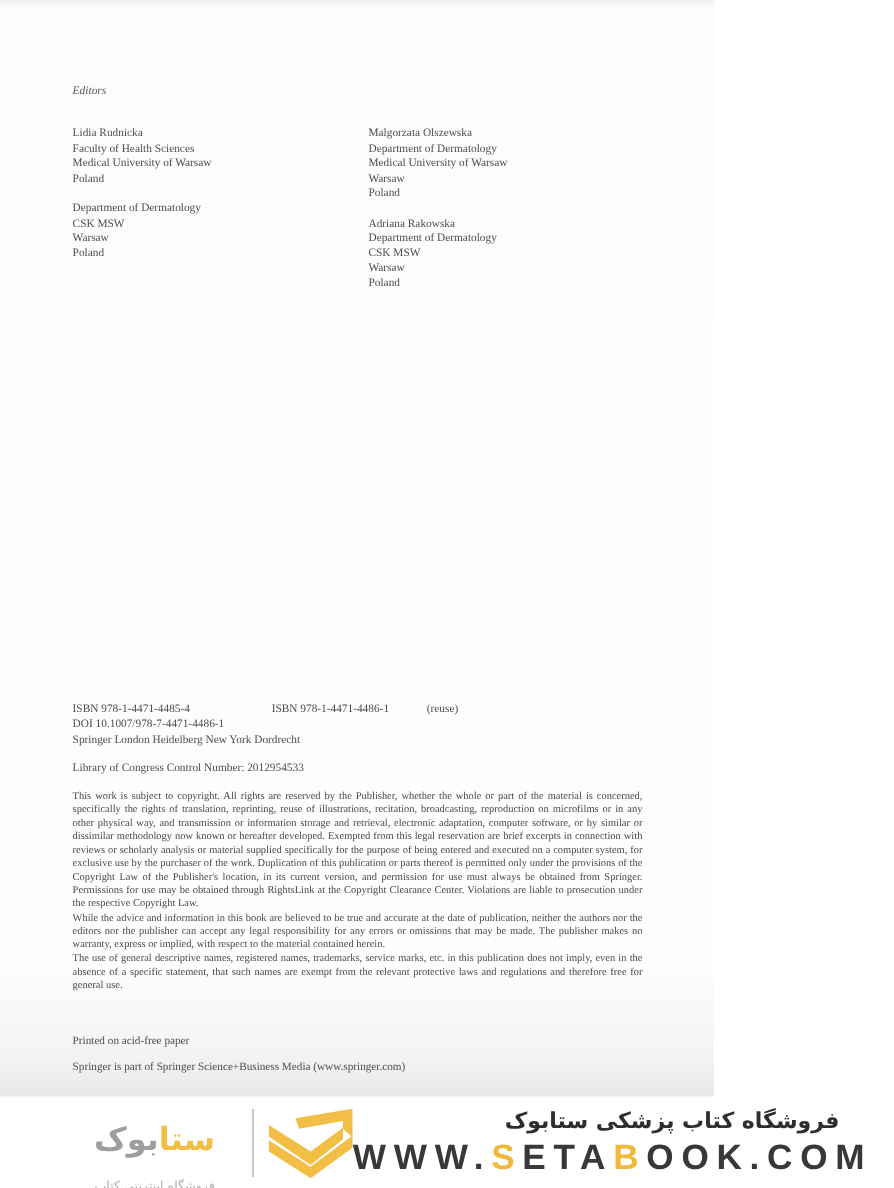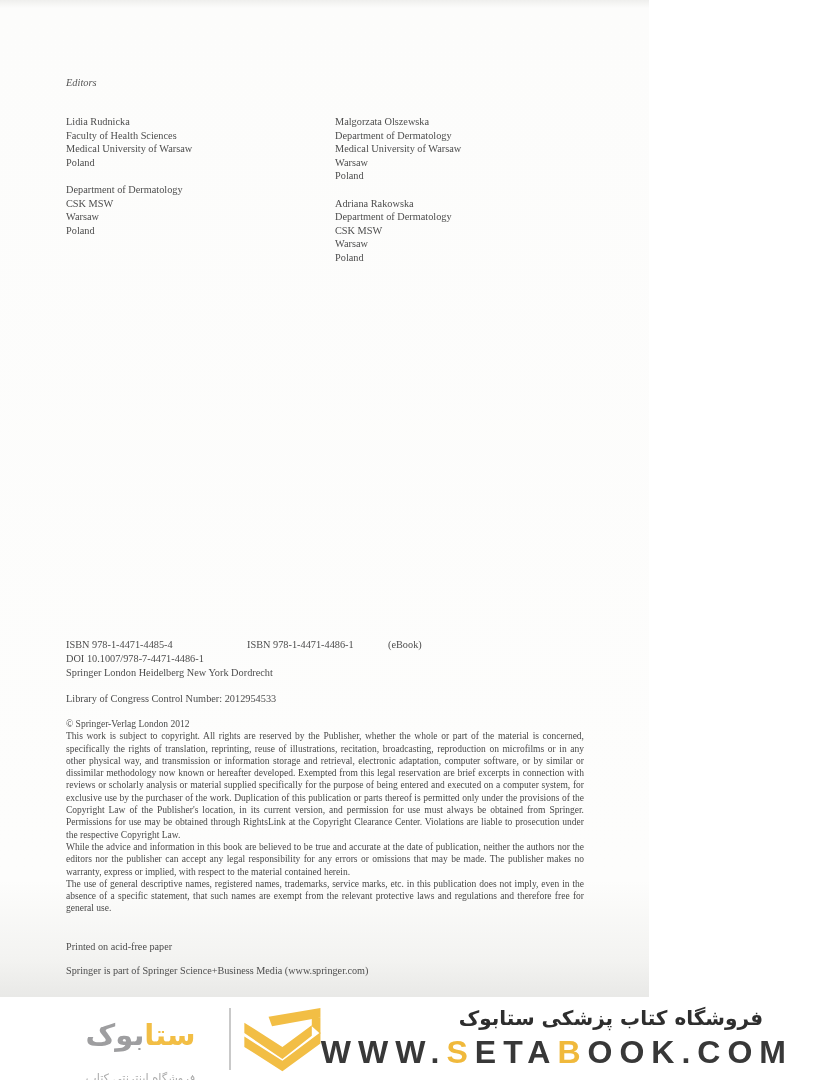--- a/index.html
+++ b/index.html
@@ -103,30 +103,29 @@
 Poland</div>
       <div class="grp">Adriana Rakowska
 Department of Dermatology
 CSK MSW
 Warsaw
 Poland</div>
     </div>
 
     <div class="isbn-block">
       <div class="isbn-row">
-        <span class="isbn-print">ISBN 978-1-4471-4485-4</span><span class="isbn-ebook">ISBN 978-1-4471-4486-1</span><span>(eBook)</span>
+        <span class="isbn-print">ISBN 978-1-4471-4485-4</span><span class="isbn-ebook">ISBN 978-1-4471-4486-1</span><span>(reuse)</span>
       </div>
       <div>DOI 10.1007/978-7-4471-4486-1</div>
       <div>Springer London Heidelberg New York Dordrecht</div>
     </div>
 
     <div class="lccn">Library of Congress Control Number: 2012954533</div>
 
     <div class="legal">
-      <p>© Springer-Verlag London 2012</p>
       <p>This work is subject to copyright. All rights are reserved by the Publisher, whether the whole or part of the material is concerned, specifically the rights of translation, reprinting, reuse of illustrations, recitation, broadcasting, reproduction on microfilms or in any other physical way, and transmission or information storage and retrieval, electronic adaptation, computer software, or by similar or dissimilar methodology now known or hereafter developed. Exempted from this legal reservation are brief excerpts in connection with reviews or scholarly analysis or material supplied specifically for the purpose of being entered and executed on a computer system, for exclusive use by the purchaser of the work. Duplication of this publication or parts thereof is permitted only under the provisions of the Copyright Law of the Publisher's location, in its current version, and permission for use must always be obtained from Springer. Permissions for use may be obtained through RightsLink at the Copyright Clearance Center. Violations are liable to prosecution under the respective Copyright Law.</p>
       <p>While the advice and information in this book are believed to be true and accurate at the date of publication, neither the authors nor the editors nor the publisher can accept any legal responsibility for any errors or omissions that may be made. The publisher makes no warranty, express or implied, with respect to the material contained herein.</p>
       <p>The use of general descriptive names, registered names, trademarks, service marks, etc. in this publication does not imply, even in the absence of a specific statement, that such names are exempt from the relevant protective laws and regulations and therefore free for general use.</p>
     </div>
 
     <div class="printed-note">Printed on acid-free paper</div>
     <div class="springer-media">Springer is part of Springer Science+Business Media (www.springer.com)</div>
   </div>
 
   <div class="banner">

